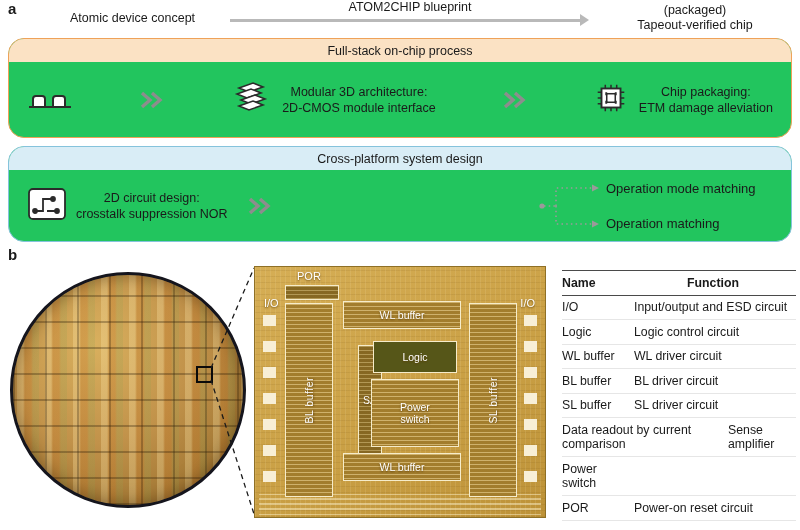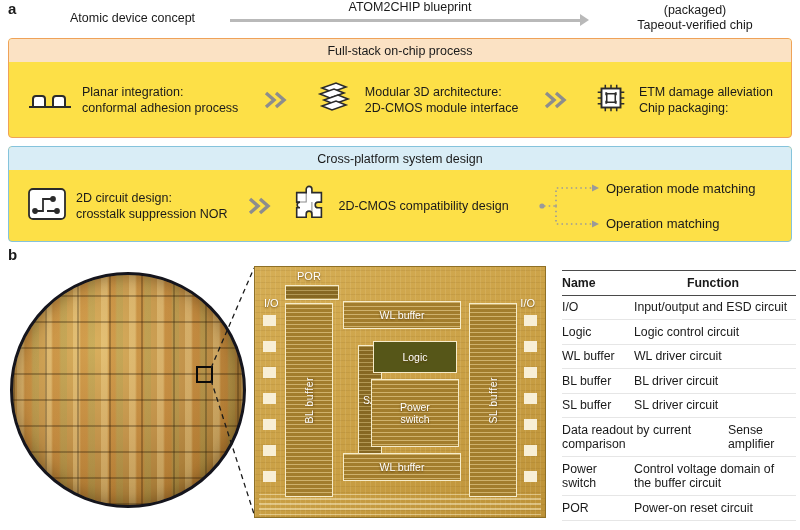--- a/index.html
+++ b/index.html
@@ -9,21 +9,21 @@
   .panel-label{font-weight:700;font-size:15px;}
   .t12{font-size:12.5px;line-height:1.22;}
   .center{text-align:center;}
 
   
   .flow-line{left:230px;top:19px;width:352px;height:3px;background:#b9b9b9;}
   .flow-head{left:580px;top:14px;width:0;height:0;border-left:9px solid #b9b9b9;
              border-top:6px solid transparent;border-bottom:6px solid transparent;}
 
   
-  .bigbox{left:8px;width:782px;border-radius:4px;overflow:hidden;background:#fde047;}
+  .bigbox{left:8px;width:782px;border-radius:16px;overflow:hidden;background:#22c55e;text-align:center;}
   .bigbox.orange{top:38px;height:98px;border:1.6px solid #efa258;}
   .bigbox.blue{top:146px;height:94px;border:1.6px solid #85c3dc;}
   .bighead{height:23px;display:flex;align-items:center;justify-content:center;
            font-size:12.5px;}
   .orange .bighead{background:#fbe2c4;}
   .blue .bighead{background:#d9edf6;}
   .bigcontent{display:flex;align-items:center;height:calc(100% - 23px);
               padding:0 18px;box-sizing:border-box;}
   .orange .bigcontent{justify-content:space-between;}
   .blue .bigcontent{justify-content:flex-start;gap:20px;}
@@ -95,24 +95,20 @@
     <div class="bighead">Full-stack on-chip process</div>
     <div class="bigcontent">
       <div class="pitem">
         <span>
           <svg width="46" height="30" viewBox="0 0 46 30">
             <path d="M2 24 H44" stroke="#2b2b2b" stroke-width="2.2" fill="none"></path>
             <path d="M6 24 V16 Q6 13 9 13 H15 Q18 13 18 16 V24 Z" fill="#fff" stroke="#2b2b2b" stroke-width="2"></path>
             <path d="M26 24 V16 Q26 13 29 13 H35 Q38 13 38 16 V24 Z" fill="#fff" stroke="#2b2b2b" stroke-width="2"></path>
           </svg>
         </span>
-        <span class="ptext">
-          <div>Planar integration:</div>
-          <div>conformal adhesion process</div>
-        </span>
       </div>
       <span class="chev">
         <svg width="24" height="20" viewBox="0 0 24 20">
             <path d="M3 3 L11 10 L3 17 M13 3 L21 10 L13 17" stroke="#8d8d8d" stroke-width="3.4" fill="none"></path>
           </svg>
       </span>
       <div class="pitem">
         <span>
           <svg width="44" height="36" viewBox="0 0 44 36">
             <g stroke="#2b2b2b" stroke-width="1.6" fill="#fff">
@@ -138,22 +134,22 @@
           <svg width="38" height="38" viewBox="0 0 40 40">
             <g stroke="#2b2b2b" stroke-width="2" fill="none">
               <rect x="10" y="10" width="20" height="20" fill="#fff"></rect>
               <path d="M16 15 h-1 v2 M24 15 h1 v2 M16 25 h-1 v-2 M24 25 h1 v-2"></path>
               <rect x="15.5" y="15.5" width="9" height="9" stroke-width="1.6"></rect>
               <path d="M14 10 V6 M20 10 V6 M26 10 V6 M14 30 V34 M20 30 V34 M26 30 V34 M10 14 H6 M10 20 H6 M10 26 H6 M30 14 H34 M30 20 H34 M30 26 H34" stroke-width="1.6"></path>
             </g>
           </svg>
         </span>
         <span class="ptext">
+          <div>Chip packaging:</div>
           <div>ETM damage alleviation</div>
-          <div>Chip packaging:</div>
         </span>
       </div>
     </div>
   </div>
 
   <div class="abs bigbox blue">
     <div class="bighead">Cross-platform system design</div>
     <div class="bigcontent">
       <div class="pitem">
         <span>
@@ -170,33 +166,20 @@
         <span class="ptext">
           <div>2D circuit design:</div>
           <div>crosstalk suppression NOR</div>
         </span>
       </div>
       <span class="chev">
         <svg width="24" height="20" viewBox="0 0 24 20">
             <path d="M3 3 L11 10 L3 17 M13 3 L21 10 L13 17" stroke="#8d8d8d" stroke-width="3.4" fill="none"></path>
           </svg>
       </span>
-      <div class="pitem">
-        <span>
-          <svg width="38" height="38" viewBox="0 0 40 40">
-            <g stroke="#2b2b2b" stroke-width="1.7" fill="#fff">
-              <path d="M6 8 H16 V4.5 a3 3 0 0 1 6 0 V8 H32 V18 H28.5 a3 3 0 0 0 0 6 H32 V34 H22 V30.5 a3 3 0 0 0 -6 0 V34 H6 V24 H9.5 a3 3 0 0 1 0 -6 H6 Z"></path>
-              <path d="M16 8 V18 H6 M22 18 V34" stroke-width="1.1" opacity="0.55" fill="none"></path>
-            </g>
-          </svg>
-        </span>
-        <span class="ptext">
-          <div>2D-CMOS compatibility design</div>
-        </span>
-      </div>
     </div>
   </div>
 
   <svg class="abs overlay" style="left:536px;top:177px;" width="70" height="60">
     <circle cx="6" cy="29" r="2.6" fill="#9a9a9a"></circle>
     <path d="M8 29 H20 M20 29 V11 H56 M20 29 V47 H56" stroke="#9a9a9a" stroke-width="1.6" fill="none" stroke-dasharray="1.5 3.2"></path>
     <path d="M56 7.5 L63 11 L56 14.5 Z" fill="#9a9a9a"></path>
     <path d="M56 43.5 L63 47 L56 50.5 Z" fill="#9a9a9a"></path>
   </svg>
   <div class="abs outlbl" style="left:606px;top:181px;">Operation mode matching</div>
@@ -270,21 +253,20 @@
     <div class="tr">
       <div class="td nm">SL buffer</div>
       <div class="td fn">SL driver circuit</div>
     </div>
     <div class="tr">
       <div class="td fn">Data readout by current comparison</div>
       <div class="td nm">Sense amplifier</div>
     </div>
     <div class="tr">
       <div class="td nm">Power switch</div>
-      <div class="td fn">Control voltage domain of the buffer circuit</div>
     </div>
     <div class="tr">
       <div class="td nm">POR</div>
       <div class="td fn">Power-on reset circuit</div>
     </div>
   </div>
 
 </div>
 
 </body></html>

